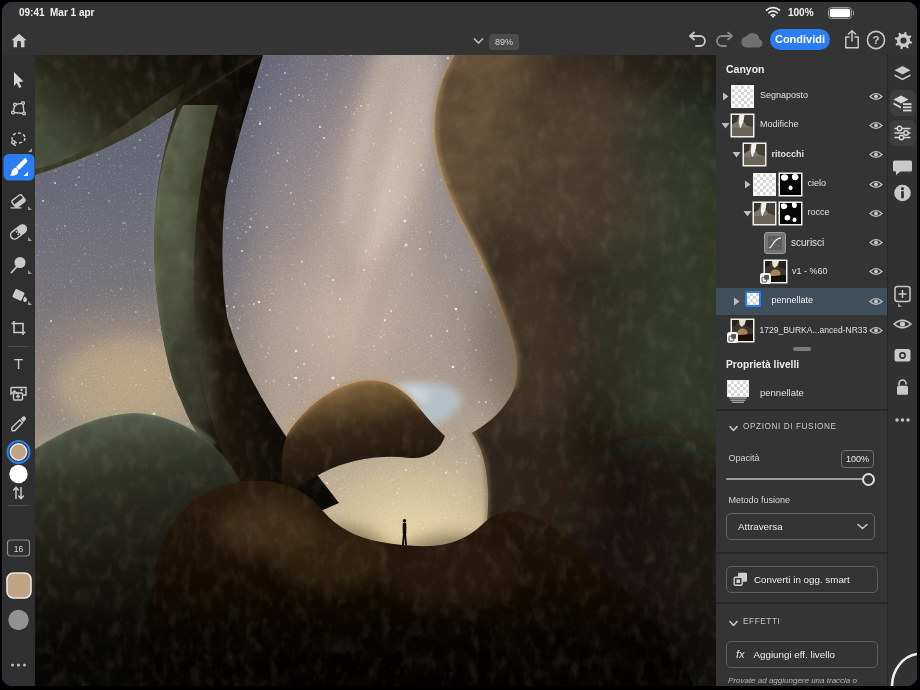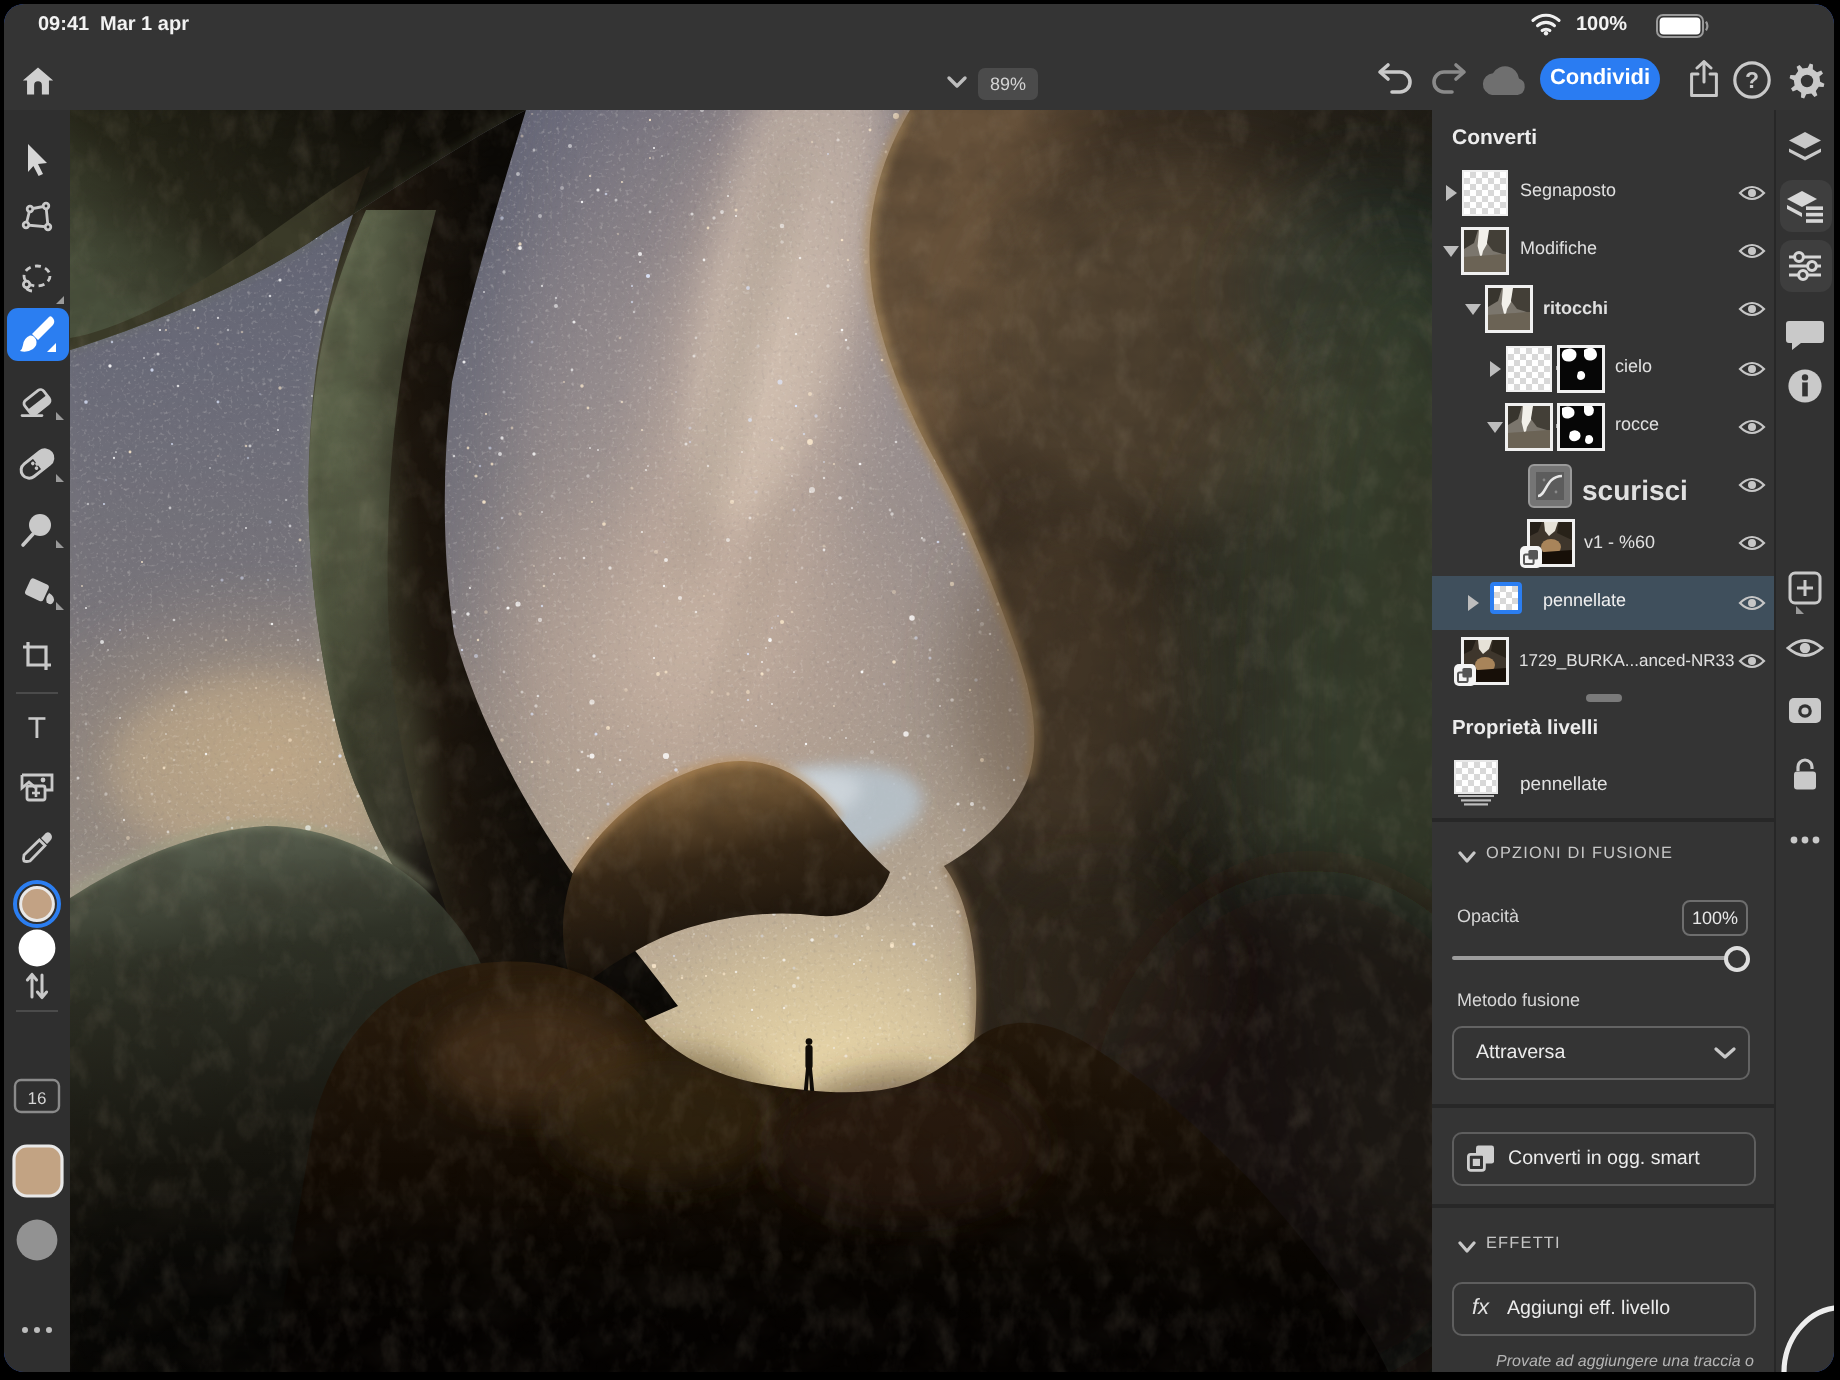--- a/index.html
+++ b/index.html
@@ -1340,21 +1340,21 @@
           <path d="M0,394 C28,376 62,360 98,358 C128,358 158,372 178,390 C190,402 200,414 206,428 L212,635 L0,635 Z"></path>
           <path d="M100,635 L122,505 C136,452 172,428 214,426 C250,424 274,438 288,456 C301,472 322,483 346,487 C369,491 393,493 411,489 C427,486 441,476 451,466 C465,453 487,453 509,467 C535,483 563,507 590,535 C617,563 646,601 661,635 Z"></path>
         </clipPath>
         <g clip-path="url(#rocksClip)">
           <rect width="681" height="635" filter="url(#texL)" opacity="0.4"></rect>
           <rect width="681" height="635" filter="url(#texD)" opacity="0.5"></rect>
         </g>
       </svg>
     </div>
     <div class="abs" style="left:714px;top:53px;width:171px;height:631px;background:#343434"></div>
-    <div class="txt" style="left:724px;top:61px;font-size:10.5px;font-weight:700;color:#ececec">Converti</div>
+    <div class="txt" style="left:724px;top:61px;font-size:10.5px;font-weight:700;color:#ececec">Canyon</div>
     <div class="abs" style="left:714px;top:285.7px;width:173px;height:27px;background:#3f4f5c"></div>
     <svg class="abs" style="left:720.0px;top:89.5px" width="7" height="9" viewBox="0 0 7 9">
       <path d="M1,0.5 L6.5,4.5 L1,8.5 Z" fill="#bdbdbd"></path>
     </svg>
     <div class="abs" style="left:730.0px;top:83.5px;width:21px;height:21px;background-image:linear-gradient(45deg,#d8d8d8 25%,transparent 25%,transparent 75%,#d8d8d8 75%),linear-gradient(45deg,#d8d8d8 25%,transparent 25%,transparent 75%,#d8d8d8 75%);background-size:6px 6px;background-position:0 0,3px 3px;background-color:#fff;box-shadow:0 0 0 1px #f0f0f0"></div>
     <div class="txt" style="left:758.0px;top:88.0px;font-size:9.0px;color:#e0e0e0;font-weight:400;text-align:center;">Segnaposto</div>
     <svg class="abs" style="left:867.0px;top:88.5px" width="14" height="11" viewBox="0 0 14 11">
       <path d="M1,5.5 Q7,-0.5 13,5.5 Q7,11.5 1,5.5 Z" fill="none" stroke="#c6c6c6" stroke-width="1.1"></path>
       <circle cx="7" cy="5.5" r="2" fill="#c6c6c6"></circle>
     </svg>
@@ -1432,21 +1432,21 @@
     </svg>
     <svg class="abs" style="left:761.5px;top:229.6px" width="22" height="22" viewBox="0 0 22 22">
       <rect x="0.5" y="0.5" width="21" height="21" rx="2.5" fill="#757575" stroke="#9a9a9a"></rect>
       <rect x="4" y="4" width="14" height="14" fill="#5c5c5c"></rect>
       <path d="M5,16 C9,16 9,6 17,6" stroke="#e8e8e8" stroke-width="1.3" fill="none"></path>
       <g fill="#8a8a8a">
         <circle cx="8" cy="8" r="0.7"></circle>
         <circle cx="14" cy="14" r="0.7"></circle>
       </g>
     </svg>
-    <div class="txt" style="left:789.0px;top:234.6px;font-size:14px;color:#e0e0e0;font-weight:700;">scurisci</div>
+    <div class="txt" style="left:789.0px;top:234.6px;font-size:10px;color:#e0e0e0;font-weight:400;">scurisci</div>
     <svg class="abs" style="left:867.0px;top:235.1px" width="14" height="11" viewBox="0 0 14 11">
       <path d="M1,5.5 Q7,-0.5 13,5.5 Q7,11.5 1,5.5 Z" fill="none" stroke="#c6c6c6" stroke-width="1.1"></path>
       <circle cx="7" cy="5.5" r="2" fill="#c6c6c6"></circle>
     </svg>
     <svg class="abs" style="left:762.5px;top:259.4px;box-shadow:0 0 0 1.5px #f0f0f0" width="21" height="21" viewBox="0 0 21 21">
       <rect width="21" height="21" fill="#3e362c"></rect>
       <path d="M7,0 L14,0 L12.5,4.5 L9.5,7 L7.5,4.5 Z" fill="#e6e2d8"></path>
       <ellipse cx="10.5" cy="12.5" rx="5" ry="4" fill="#a8845a"></ellipse>
       <path d="M0,0 L6,0 L4,5 L0,7 Z" fill="#241f18"></path>
       <path d="M14.5,0 L21,0 L21,9 L13.5,5.5 Z" fill="#282219"></path>
@@ -1524,21 +1524,21 @@
     </svg>
     <div class="txt" style="left:752.0px;top:572.0px;font-size:9.8px;color:#ececec;font-weight:400;">Converti in ogg. smart</div>
     <div class="abs" style="left:714px;top:600.0px;width:171px;height:1.5px;background:#272727"></div>
     <svg class="abs" style="left:727.0px;top:618.0px" width="9" height="7" viewBox="0 0 9 7">
       <path d="M1,1.5 L4.5,5.5 L8,1.5" stroke="#c8c8c8" stroke-width="1.6" fill="none" stroke-linecap="round" stroke-linejoin="round"></path>
     </svg>
     <div class="txt" style="left:741.0px;top:614.5px;font-size:8.2px;color:#c6c6c6;font-weight:400;letter-spacing:0.6px">EFFETTI</div>
     <div class="abs" style="left:724px;top:639.0px;width:152px;height:26.5px;border:1.3px solid #5e5e5e;border-radius:5px"></div>
     <div class="txt" style="left:734.0px;top:645.5px;font-size:11.0px;color:#e2e2e2;font-weight:400;"><i>fx</i></div>
     <div class="txt" style="left:751.5px;top:647.0px;font-size:9.8px;color:#ececec;font-weight:400;">Aggiungi eff. livello</div>
-    <div class="txt" style="left:746px;top:674.0px;font-size:8.0px;color:#b4b4b4;font-weight:400;"><i>Provate ad aggiungere una traccia o</i></div>
+    <div class="txt" style="left:726.0px;top:674.0px;font-size:8.0px;color:#b4b4b4;font-weight:400;"><i>Provate ad aggiungere una traccia o</i></div>
     <div class="abs" style="left:885px;top:53px;width:30px;height:631px;background:#323232;border-left:1px solid #272727"></div>
     <div class="abs" style="left:887.5px;top:88.0px;width:26px;height:26px;background:#3e3e3e;border-radius:6px"></div>
     <div class="abs" style="left:887.5px;top:117.5px;width:26px;height:26px;background:#3e3e3e;border-radius:6px"></div>
     <svg class="abs" style="left:885px;top:53px" width="30" height="631" viewBox="0 0 30 631">
       <g transform="translate(15.5,18)" fill="#c9c9c9">
 <path d="M0,-7 L8,-2.8 L0,1.4 L-8,-2.8 Z"></path>
 <path d="M-8,1.2 L0,5.4 L8,1.2 L8,3 L0,7.2 L-8,3 Z"></path>
       </g>
       <g transform="translate(15.5,48)" fill="#d6d6d6">
 <path d="M-1.5,-7.5 L6,-3.5 L-1.5,0.5 L-9,-3.5 Z"></path>

